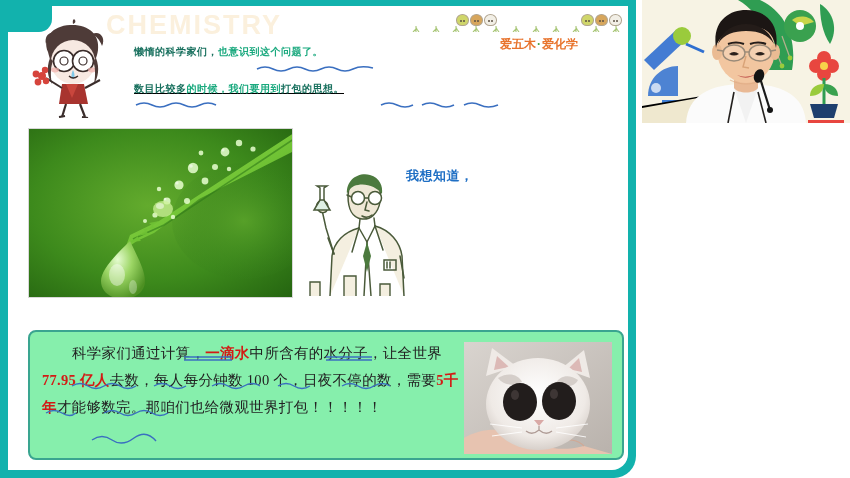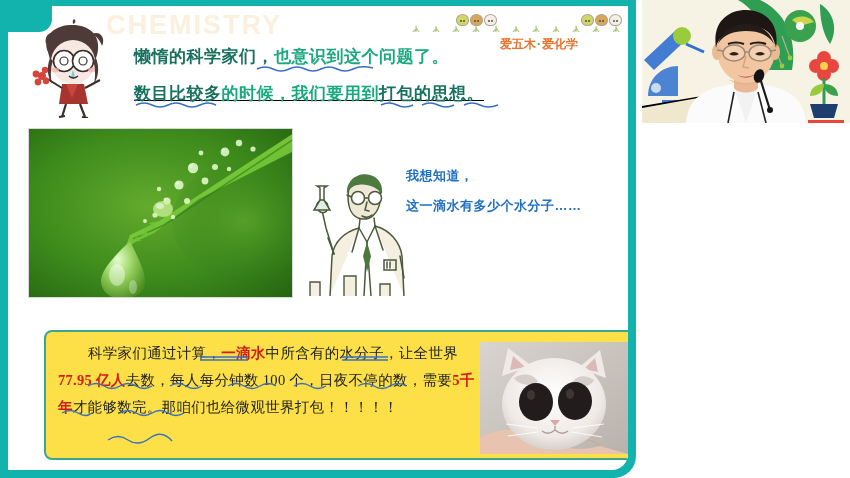--- a/index.html
+++ b/index.html
@@ -109,21 +109,21 @@
   .mascot {
     position: absolute;
     left: 18px; top: 12px;
     width: 96px; height: 100px;
   }
 
   
   .headline {
     position: absolute;
     font-weight: bold;
-    font-size: 17px;
+    font-size: 10px;
     letter-spacing: .5px;
     white-space: nowrap;
     font-family: "Liberation Sans", "DejaVu Sans", sans-serif;
   }
   .hl1 { left: 126px; top: 39px; }
   .hl2 { left: 126px; top: 76px; text-decoration: underline; }
   .hl-dark  { color: #18705e; }
   .hl-green { color: #1aa97e; }
   .squiggle { position: absolute; }
 
@@ -154,25 +154,24 @@
     letter-spacing: .5px;
   }
   .q1 { left: 398px; top: 161px; }
   .q2 { left: 398px; top: 191px; }
 
   
   .textbox {
     position: absolute;
     left: 20px; top: 324px;
     width: 596px; height: 130px;
-    background: #fde047;
+    background: #86efac;
     border: 2px solid #3aa590;
     border-radius: 8px;
     overflow: hidden;
-    margin-left: 16px;
   }
   .tb-body {
     position: absolute;
     left: 12px; top: 8px;
     width: 424px;
     font-family: "Liberation Serif", "DejaVu Serif", serif;
     font-size: 14.5px;
     line-height: 27px;
     color: #222222;
     letter-spacing: .3px;
@@ -419,21 +418,20 @@
         </g>
 
         <g stroke="#4a5a3a" stroke-width="1.4" fill="none">
           <path d="M6 140 L6 126 L16 126 L16 140" fill="#f4efe0"></path>
           <path d="M40 140 L40 120 L52 120 L52 140" fill="#f4efe0"></path>
           <path d="M76 140 L76 128 L86 128 L86 140" fill="#f4efe0"></path>
         </g>
       </svg>
 
       <div class="q-text q1">我想知道，</div>
-      <div class="q-text q2">这一滴水有多少个水分子……</div>
 
       <div class="textbox">
         <div class="tb-body">
           <span class="indent"></span><span>科学家们通过计算，</span><span class="hl-red">一滴水</span><span>中所含有的水分子，让全世界</span><span class="hl-red">77.95 亿人</span><span>去数，每人每分钟数 100 个，日夜不停的数，需要</span><span class="hl-red">5千年</span><span>才能够数完。那咱们也给微观世界打包！！！！！</span>
         </div>
 
         <svg style="position:absolute; left:12px; top:0; pointer-events:none;" width="430" height="130" viewBox="0 0 430 130">
           <g stroke="#3a6fc0" stroke-width="1.4" fill="none">
 
             <path d="M142 25 L190 25"></path>

